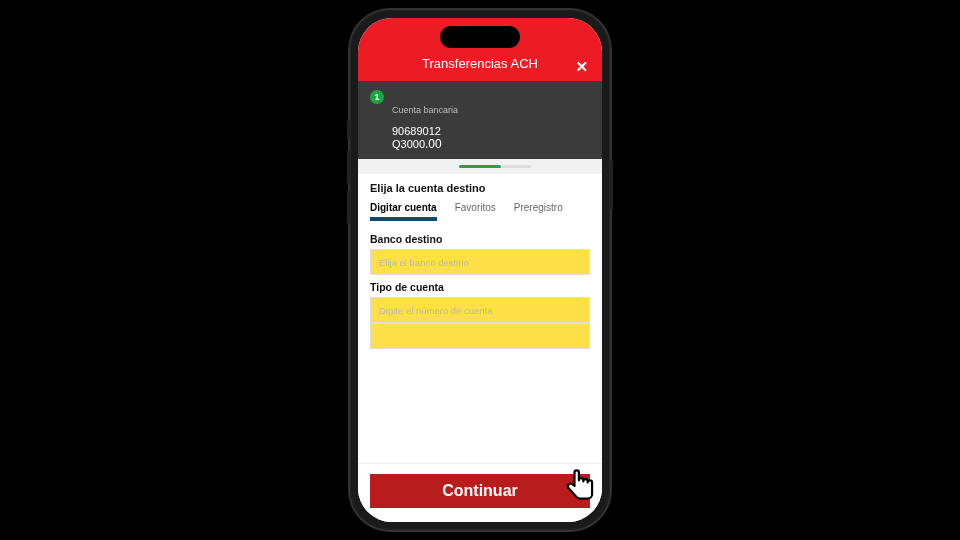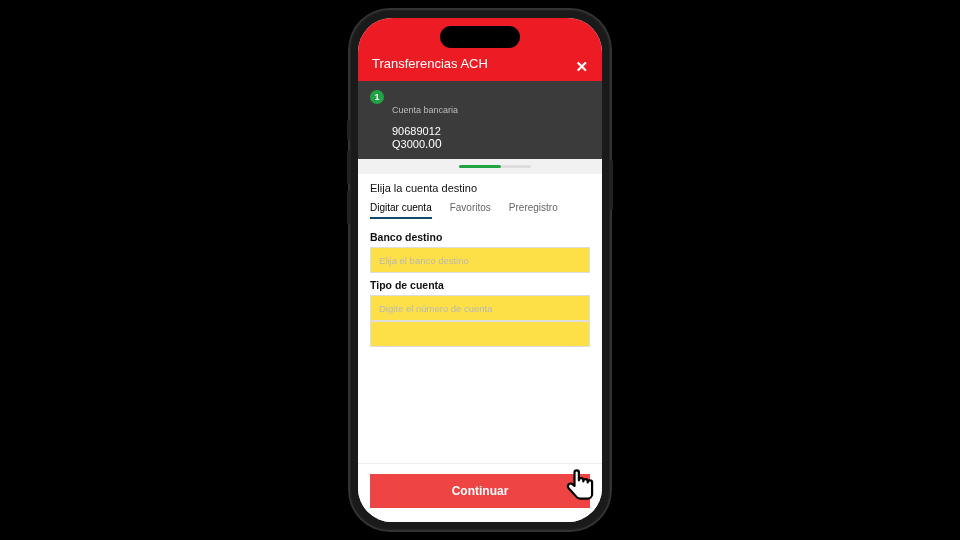--- a/index.html
+++ b/index.html
@@ -34,21 +34,21 @@
       position: absolute;
       top: 8px; left: 50%; transform: translateX(-50%);
       width: 80px; height: 22px;
       background: #000; border-radius: 14px;
       z-index: 10;
     }
     .header {
       background: #ed1c24;
       color: #fff;
       padding: 38px 14px 10px;
-      display: flex; align-items: center; 
+      display: flex; align-items: center; justify-content: center;
       position: relative;
       font-size: 13px; font-weight: 500;
     }
     .close-x {
       position: absolute; right: 14px; top: 40px;
       font-size: 15px; font-weight: bold;
       cursor: pointer;
     }
     .acct-bar {
       background: #3b3b3b; color: #fff;
@@ -65,37 +65,37 @@
     .acct-bar .lbl { color: #bcbcbc; font-size: 9px; margin-top: 16px; }
     .acct-bar .num { font-size: 11px; margin-top: 10px; }
     .acct-bar .amt { font-size: 11px; }
     .acct-bar .amt .cents { font-size: 12px; }
     .progress-wrap { background: #f1f1f1; padding: 6px 0; display:flex; justify-content:center; }
     .progress { width: 42px; height: 3px; background: #1fa444; border-radius: 2px; position: relative; }
     .progress::after { content:""; position:absolute; left:100%; top:0; width:30px; height:3px; background:#ddd; border-radius:2px; }
     .content {
       flex: 1; background: #fff; padding: 8px 12px 0; overflow: hidden;
     }
-    .section-title { font-size: 11px; font-weight: 400; color: #111; margin-bottom: 8px; }
+    .section-title { font-size: 11px; font-weight: 700; color: #111; margin-bottom: 8px; }
     .tabs { display: flex; gap: 18px; font-size: 10px; color: #666; margin-bottom: 12px; }
     .tab { padding-bottom: 4px; cursor: pointer; }
-    .tab.active { color: #000; border-bottom: 2px solid #0c4a6e; }
+    .tab.active { color: #000; border-bottom: 4px solid #0c4a6e; font-weight: bold; }
     .field-label { font-size: 10.5px; font-weight: 700; color: #111; margin: 6px 0 4px; }
     .input {
       width: 100%; height: 26px;
       border: 1px solid #ddd;
       font-size: 9.5px; color: #333;
       padding: 0 8px; background: #fde047;
     }
     .input::placeholder { color: #b8b8b8; }
     .footer { background: #fff; padding: 10px 12px 14px; border-top: 1px solid #eee; }
     .continue-btn {
       width: 100%; height: 34px;
-      background: #ef4444; color: #fff;
-      border: none; font-size: 12px; font-weight: 600;
+      background: #b91c1c; color: #fff;
+      border: none; font-size: 16px; font-weight: 600;
       cursor: pointer;
     }
     .cursor-hand {
       position: absolute;
       right: 362px; bottom: 30px;
       width: 36px; height: 44px;
       z-index: 50;
     }
   </style>
 </head>

